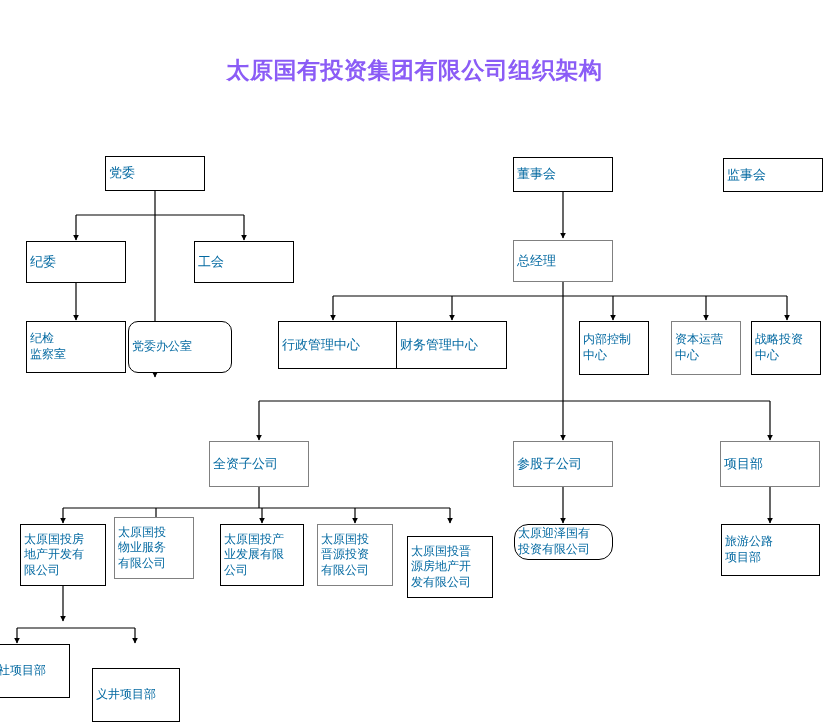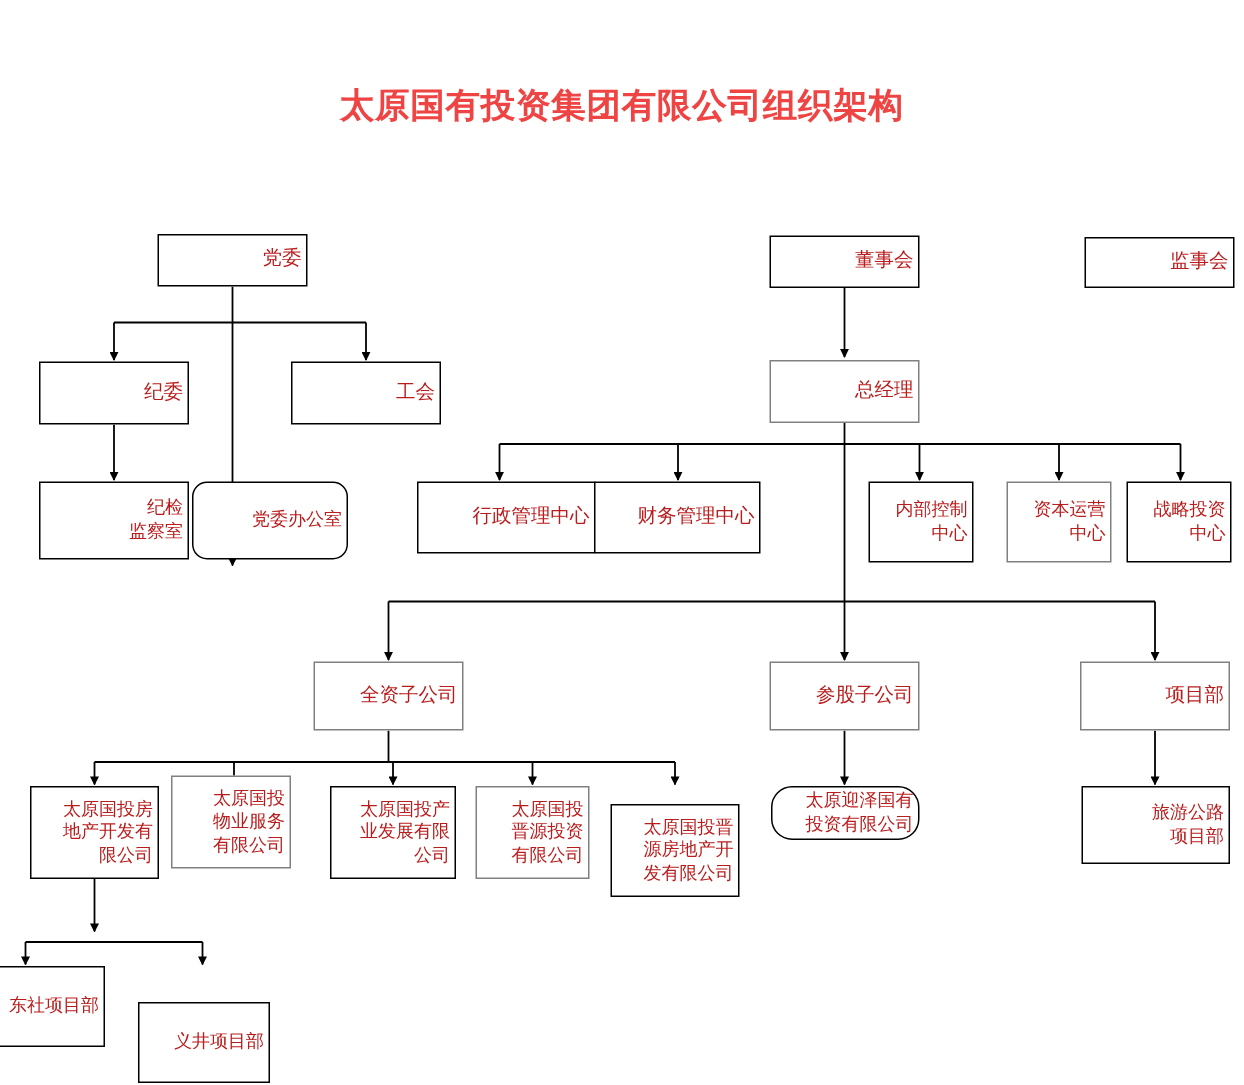--- a/index.html
+++ b/index.html
@@ -17,42 +17,42 @@
     overflow: hidden;
   }
   #chart-title {
     position: absolute;
     left: 0;
     top: 55px;
     width: 829px;
     text-align: center;
     font-size: 23px;
     font-weight: bold;
-    color: #ef4444;
+    color: #8b5cf6;
     letter-spacing: 0.5px;
     white-space: nowrap;
   }
   #connector-layer {
     position: absolute;
     left: 0;
     top: 0;
     width: 829px;
     height: 723px;
     pointer-events: none;
   }
   .node {
     position: absolute;
     box-sizing: border-box;
     background: #ffffff;
     border: 1px solid #000000;
     display: flex;
     align-items: center;
     justify-content: center;
-    text-align: right;
-    color: #b91c1c;
+    text-align: left;
+    color: #0369a1;
     font-size: 13px;
     line-height: 1.28;
     padding: 1px 3px;
     z-index: 2;
   }
   .node.gray {
     border-color: #808080;
   }
   .node .txt {
     display: block;

